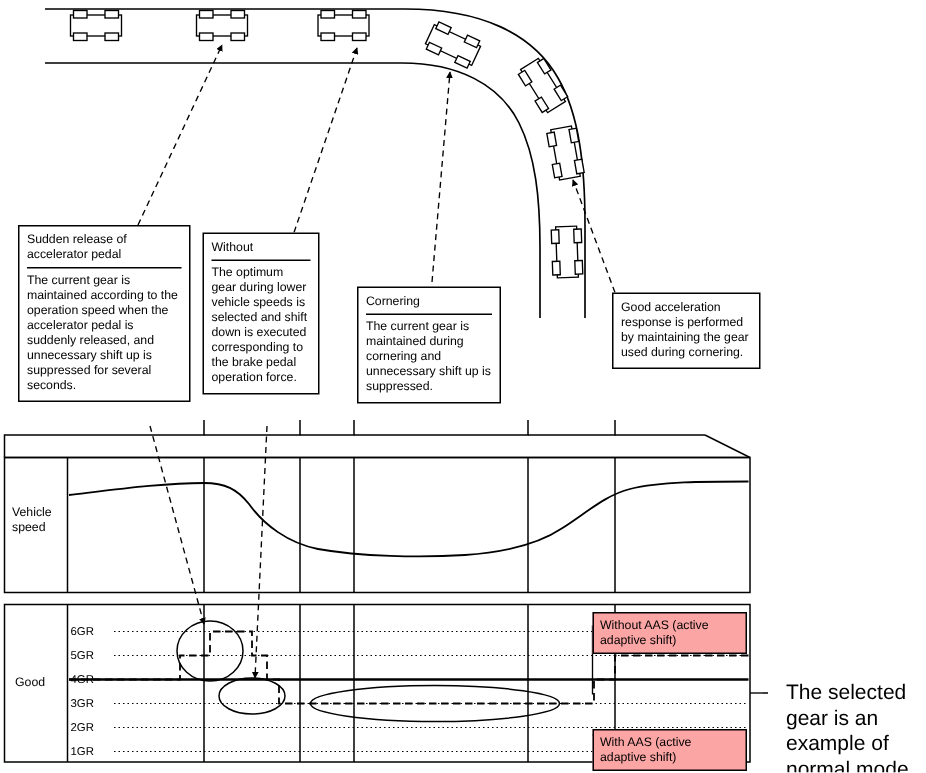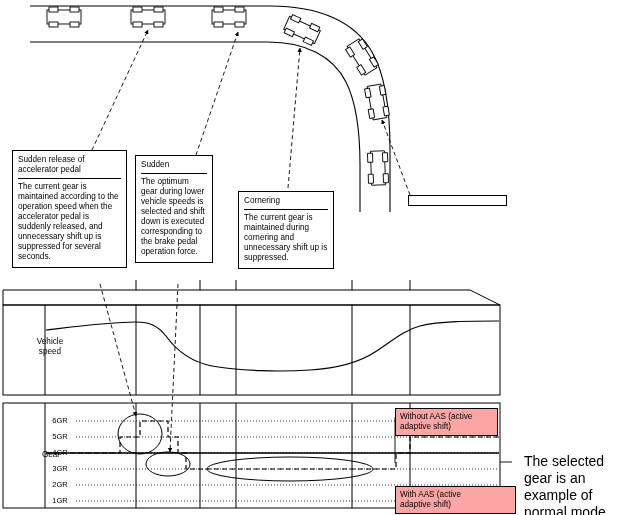--- a/index.html
+++ b/index.html
@@ -43,28 +43,27 @@
   }
   .callout .body {
     font-size: 8.2px;
     line-height: 1.22;
     margin: 0;
   }
   .axis-label {
     position: absolute;
     font-size: 8.2px;
     line-height: 1.2;
-    text-align: center;
-    margin-left: 24px;
+    text-align: left;
   }
   .gear-tick {
     position: absolute;
     font-size: 7.6px;
     line-height: 1;
-    text-align: center;
+    text-align: left;
     width: 26px;
   }
   .legend-box {
     position: absolute;
     box-sizing: border-box;
     border: 1px solid #000000;
     background: #fca5a5;
     font-size: 8.2px;
     line-height: 1.22;
     padding: 3px 4px;
@@ -225,39 +224,40 @@
       <line x1="500" y1="462" x2="512" y2="462"></line>
     </g>
   </svg>
 
   <div class="callout" style="left:12px; top:150px; width:115px;">
     <div class="title">Sudden release of accelerator pedal</div>
     <div class="body">The current gear is maintained according to the operation speed when the accelerator pedal is suddenly released, and unnecessary shift up is suppressed for several seconds.</div>
   </div>
 
   <div class="callout" style="left:135px; top:155px; width:78px;">
-    <div class="title">Sudden</div>
+    <div class="title">Without</div>
     <div class="body">The optimum gear during lower vehicle speeds is selected and shift down is executed corresponding to the brake pedal operation force.</div>
   </div>
 
   <div class="callout" style="left:238px; top:191px; width:96px;">
     <div class="title">Cornering</div>
     <div class="body">The current gear is maintained during cornering and unnecessary shift up is suppressed.</div>
   </div>
 
   <div class="callout" style="left:408px; top:195px; width:99px;">
+    <div class="body">Good acceleration response is performed by maintaining the gear used during cornering.</div>
   </div>
 
   <div class="axis-label" style="left:8px; top:337px; width:36px;">
     <div>Vehicle</div>
     <div>speed</div>
   </div>
 
   <div class="axis-label" style="left:10px; top:450px; width:34px;">
-    <span>Gear</span>
+    <span>Good</span>
   </div>
 
   <div class="gear-tick" style="left:47px; top:417px;">
     <span>6GR</span>
   </div>
   <div class="gear-tick" style="left:47px; top:433px;">
     <span>5GR</span>
   </div>
   <div class="gear-tick" style="left:47px; top:449px;">
     <span>4GR</span>
@@ -270,21 +270,21 @@
   </div>
   <div class="gear-tick" style="left:47px; top:497px;">
     <span>1GR</span>
   </div>
 
   <div class="legend-box" style="left:395px; top:408px; width:103px;">
     <div>Without AAS (active</div>
     <div>adaptive shift)</div>
   </div>
 
-  <div class="legend-box" style="left:395px; top:486px; width:121px;">
+  <div class="legend-box" style="left:395px; top:486px; width:103px;">
     <div>With AAS (active</div>
     <div>adaptive shift)</div>
   </div>
 
   <div class="note-text" style="left:508px; top:453px; width:106px;">
     <div>The selected gear is an</div>
     <div>example of normal mode.</div>
   </div>
 
 </div>

